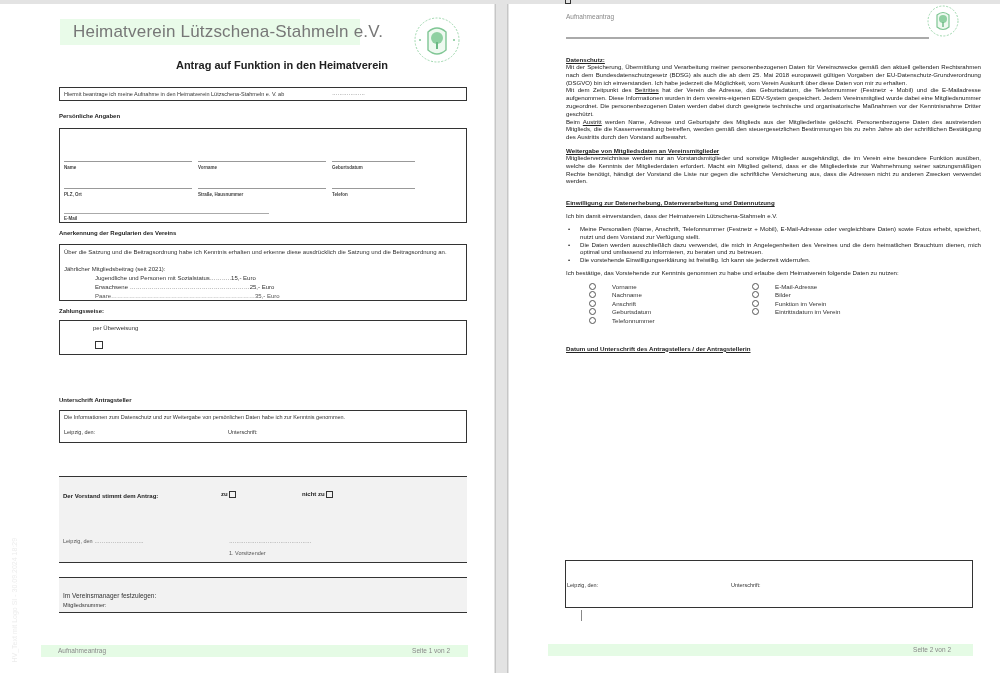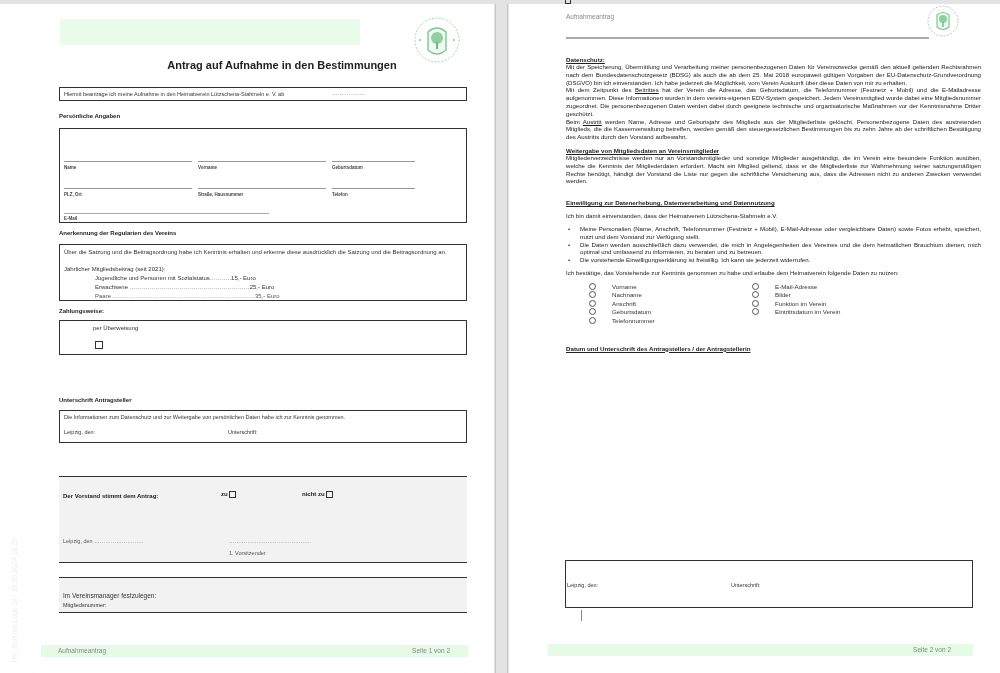--- a/index.html
+++ b/index.html
@@ -30,31 +30,32 @@
   .radio{display:inline-block;width:7px;height:7px;border:1px solid #555;border-radius:50%;box-sizing:border-box;vertical-align:middle;}
   .optrow{height:8.6px;font-size:6.2px;color:#333;display:flex;align-items:center;}
   .optrow .radio{margin-right:16px;}
 </style>
 </head>
 <body>
 
 <div class="page" id="page1">
   <div class="vertmark">HV_Text mit Logo SI - 30.09.2024 18:29</div>
   <div class="abs titlebar"></div>
+  <div class="abs org">Heimatverein Lützschena-Stahmeln e.V.</div>
   <div class="abs logo">
     <svg width="50" height="56" viewBox="0 0 50 56">
       <circle cx="25" cy="28" r="22" fill="none" stroke="#9fd8ae" stroke-width="1" stroke-dasharray="2 1.5"></circle>
       <path d="M16 20 Q25 12 34 20 L34 38 Q25 46 16 38 Z" fill="#eef9f0" stroke="#7fc694" stroke-width="1.4"></path>
       <circle cx="25" cy="26" r="6" fill="#8fd0a2"></circle>
       <rect x="24" y="30" width="2" height="7" fill="#6bb884"></rect>
       <circle cx="8" cy="28" r="1" fill="#7fc694"></circle>
         <circle cx="42" cy="28" r="1" fill="#7fc694"></circle>
     </svg>
   </div>
-  <div class="abs doctitle">Antrag auf Aufnahme in den Bestimmungen</div>
+  <div class="abs doctitle">Antrag auf Funktion in den Heimatverein</div>
 
   <div class="box" style="left:59px;top:83px;width:408px;height:14px;">
     <span class="tiny abs" style="left:4px;top:3px;">Hiermit beantrage ich meine Aufnahme in den Heimatverein Lützschena-Stahmeln e. V.  ab</span>
     <span class="tiny abs" style="left:272px;top:2px;">………………</span>
   </div>
 
   <div class="abs sect" style="left:59px;top:109px;">Persönliche Angaben</div>
   <div class="box" style="left:59px;top:124px;width:408px;height:95px;">
     <div class="uline" style="left:4px;top:32px;width:128px;"></div>
     <div class="lbl" style="left:4px;top:36px;">Name</div>

